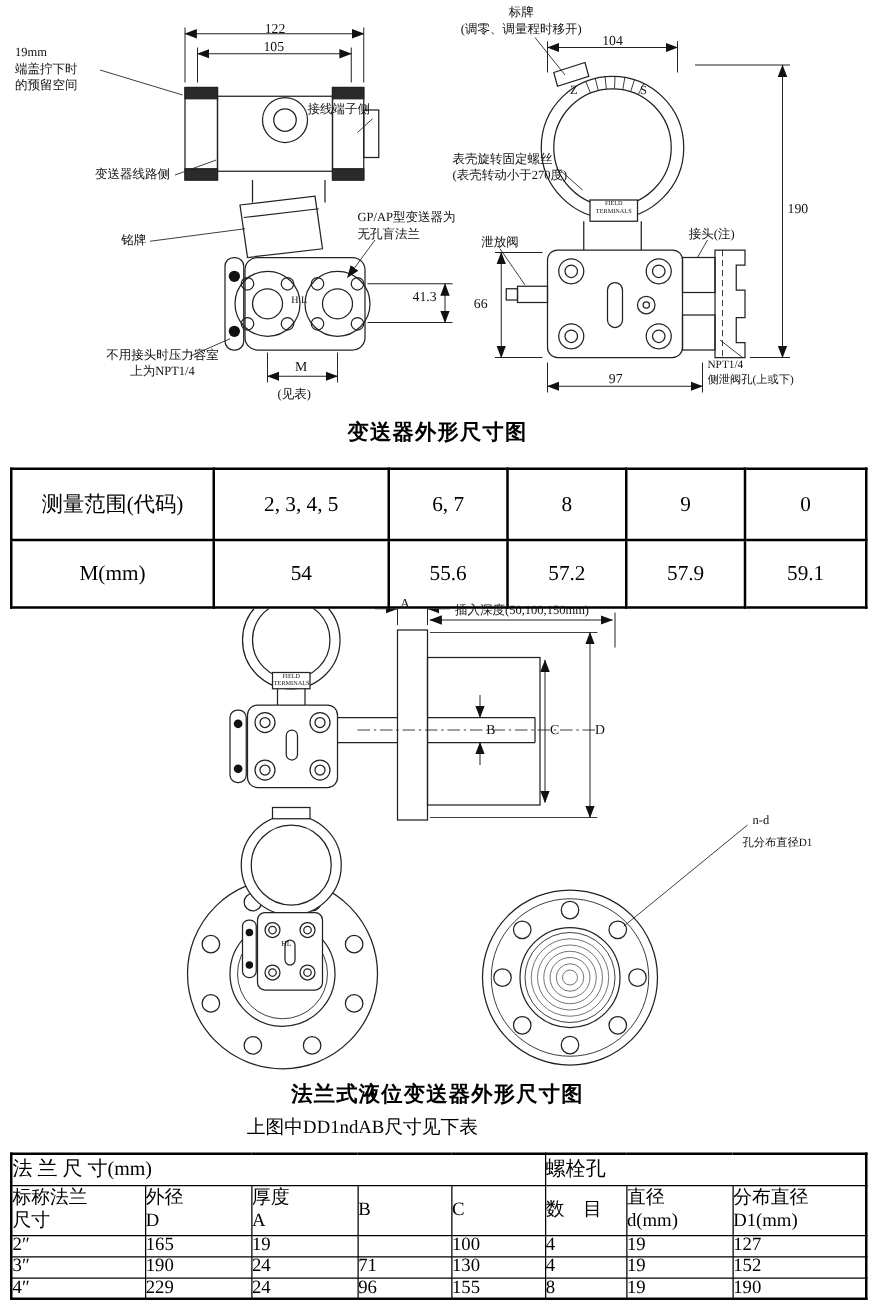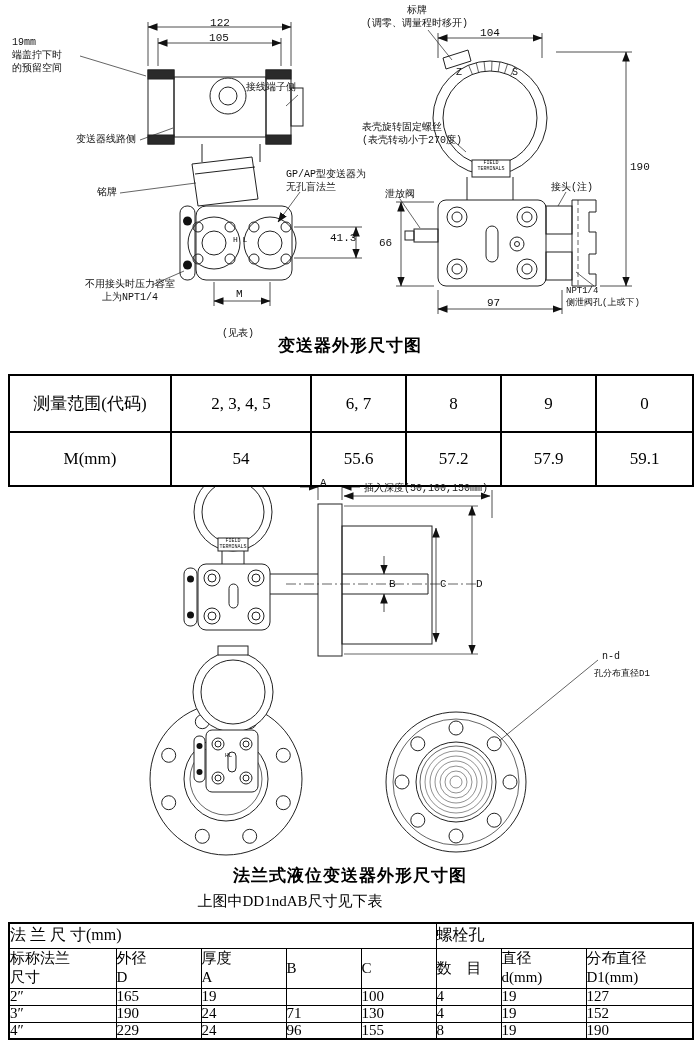--- a/index.html
+++ b/index.html
@@ -2,21 +2,21 @@
 <html><head>
 <meta charset="utf-8">
 <style>
   *{margin:0;padding:0;box-sizing:border-box}
   html,body{background:#fff}
   .page{position:relative;width:700px;height:1047px;background:#fff;overflow:hidden;
         font-family:"Liberation Serif","DejaVu Serif",serif;color:#000}
   svg.art{position:absolute;left:0;top:0}
   svg.art.mid{top:460px}
   .lb{position:absolute;font-size:10px;line-height:1.3;white-space:pre-line;color:#111;
-      font-family:Liberation Mono, monospace}
+      font-family:Liberation Serif, serif}
   .ctr{text-align:center}
   .s11{font-size:11px}
   .s9{font-size:9px}
   .s8{font-size:8px}
   .s6{font-size:6px;line-height:1.1}
   .s5{font-size:5px;line-height:1.15}
   .sec-title{position:absolute;left:0;width:700px;text-align:center;font-weight:bold;
              font-size:17px;letter-spacing:1px}
   .sub-title{position:absolute;left:0;width:580px;text-align:center;font-weight:normal;
              font-size:15px}
@@ -305,21 +305,21 @@
 的预留空间</div>
   <div class="lb" style="left:76px;top:133px">变送器线路侧</div>
   <div class="lb" style="left:246px;top:81px">接线端子侧</div>
   <div class="lb" style="left:97px;top:186px">铭牌</div>
   <div class="lb" style="left:286px;top:168px">GP/AP型变送器为
 无孔盲法兰</div>
   <div class="lb s11" style="left:330px;top:231px">41.3</div>
   <div class="lb ctr" style="left:80px;top:278px;width:100px">不用接头时压力容室
 上为NPT1/4</div>
   <div class="lb s11" style="left:236px;top:287px">M</div>
-  <div class="lb" style="left:222px;top:327px">(见表)</div>
+  <div class="lb" style="left:222px;top:309px">(见表)</div>
   <div class="lb s8" style="left:233px;top:235px">H L</div>
 
   <div class="lb ctr" style="left:352px;top:4px;width:130px">标牌
 (调零、调量程时移开)</div>
   <div class="lb dim s11 ctr" style="left:473px;top:26px;width:34px">104</div>
   <div class="lb" style="left:362px;top:121px">表壳旋转固定螺丝
 (表壳转动小于270度)</div>
   <div class="lb s5 ctr" style="left:473px;top:161px;width:36px">FIELD
 TERMINALS</div>
   <div class="lb" style="left:385px;top:188px">泄放阀</div>

